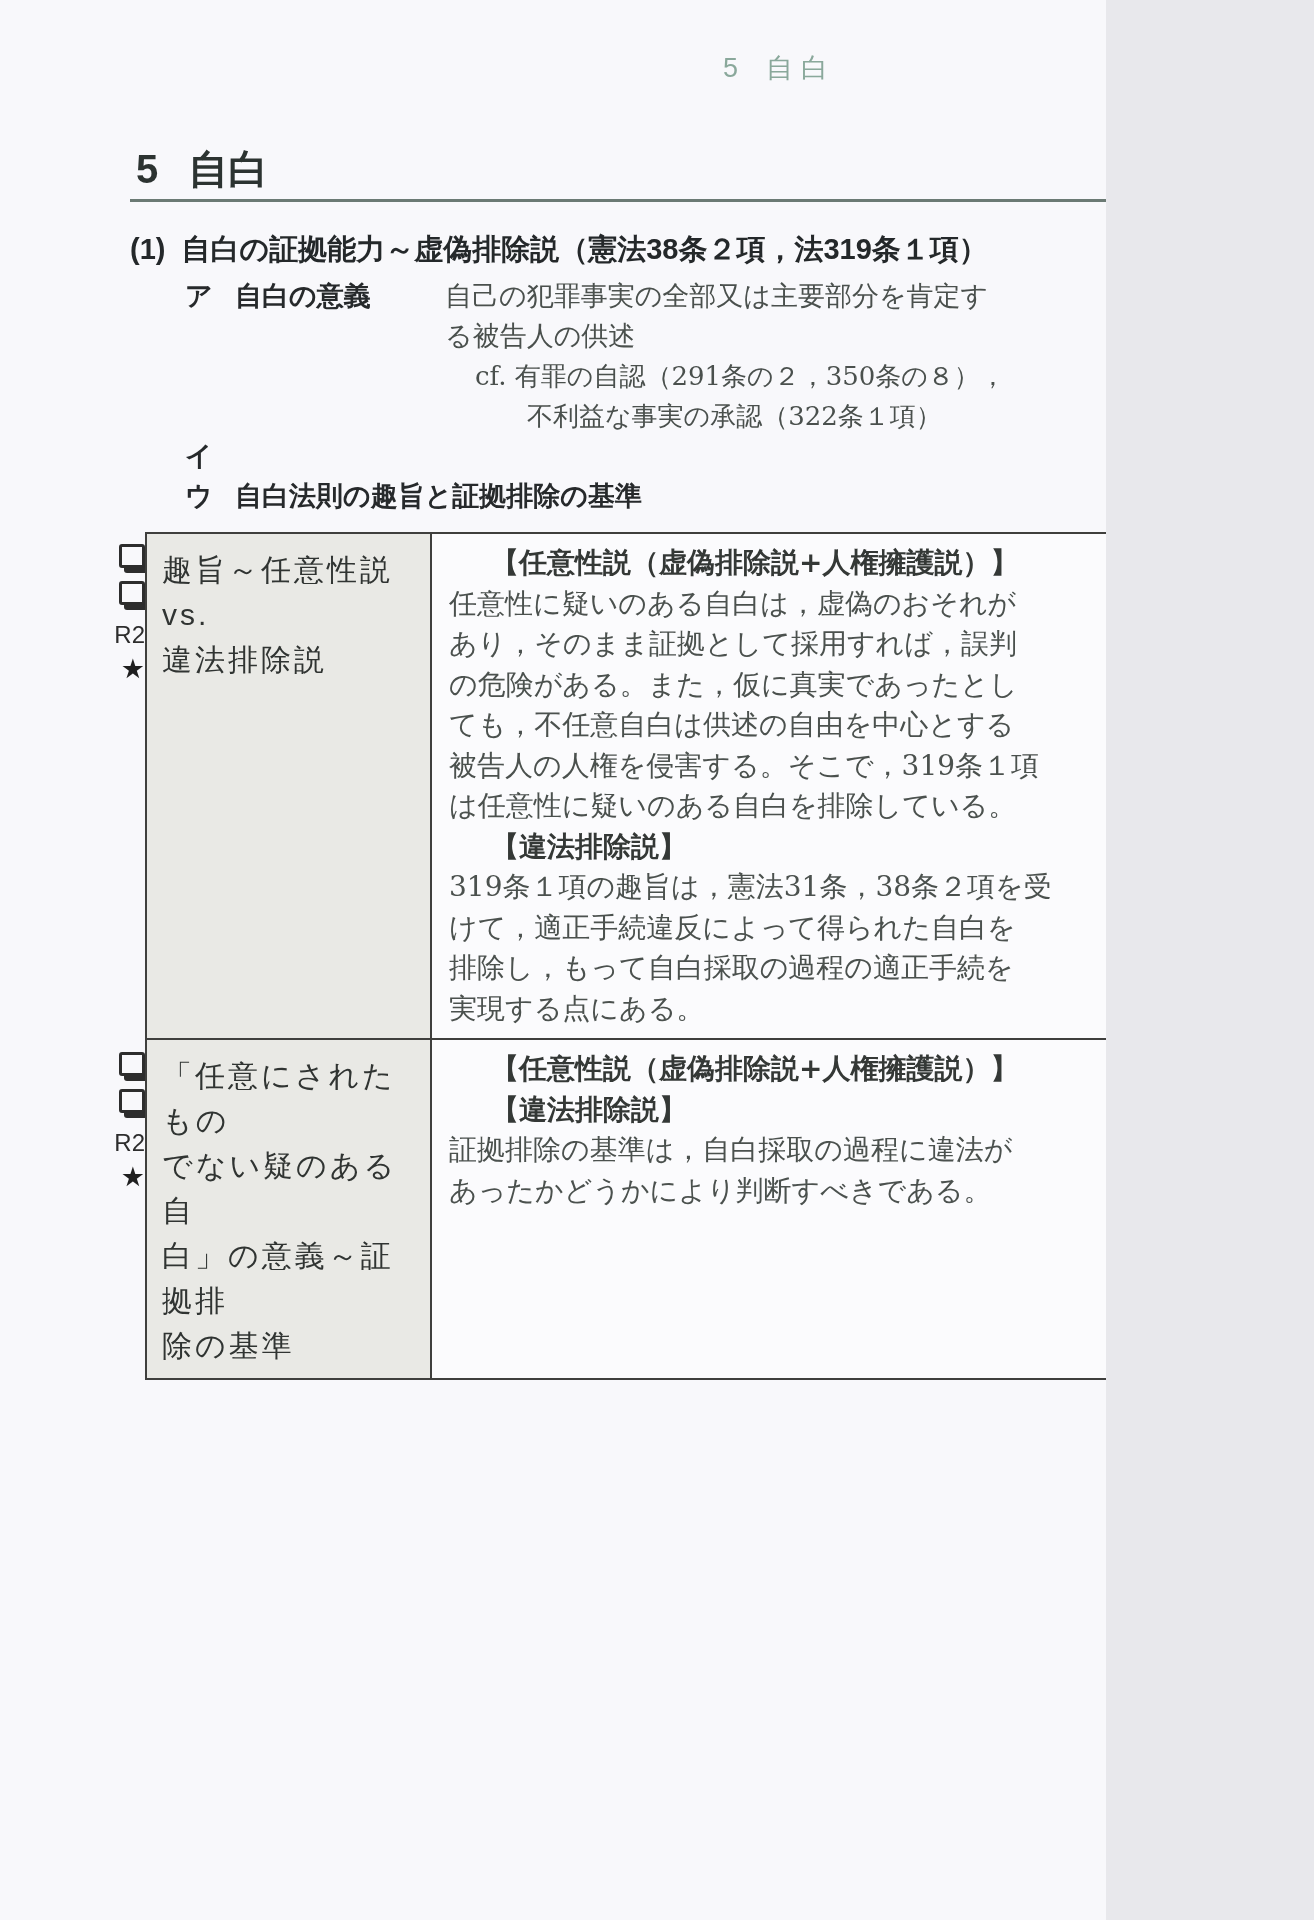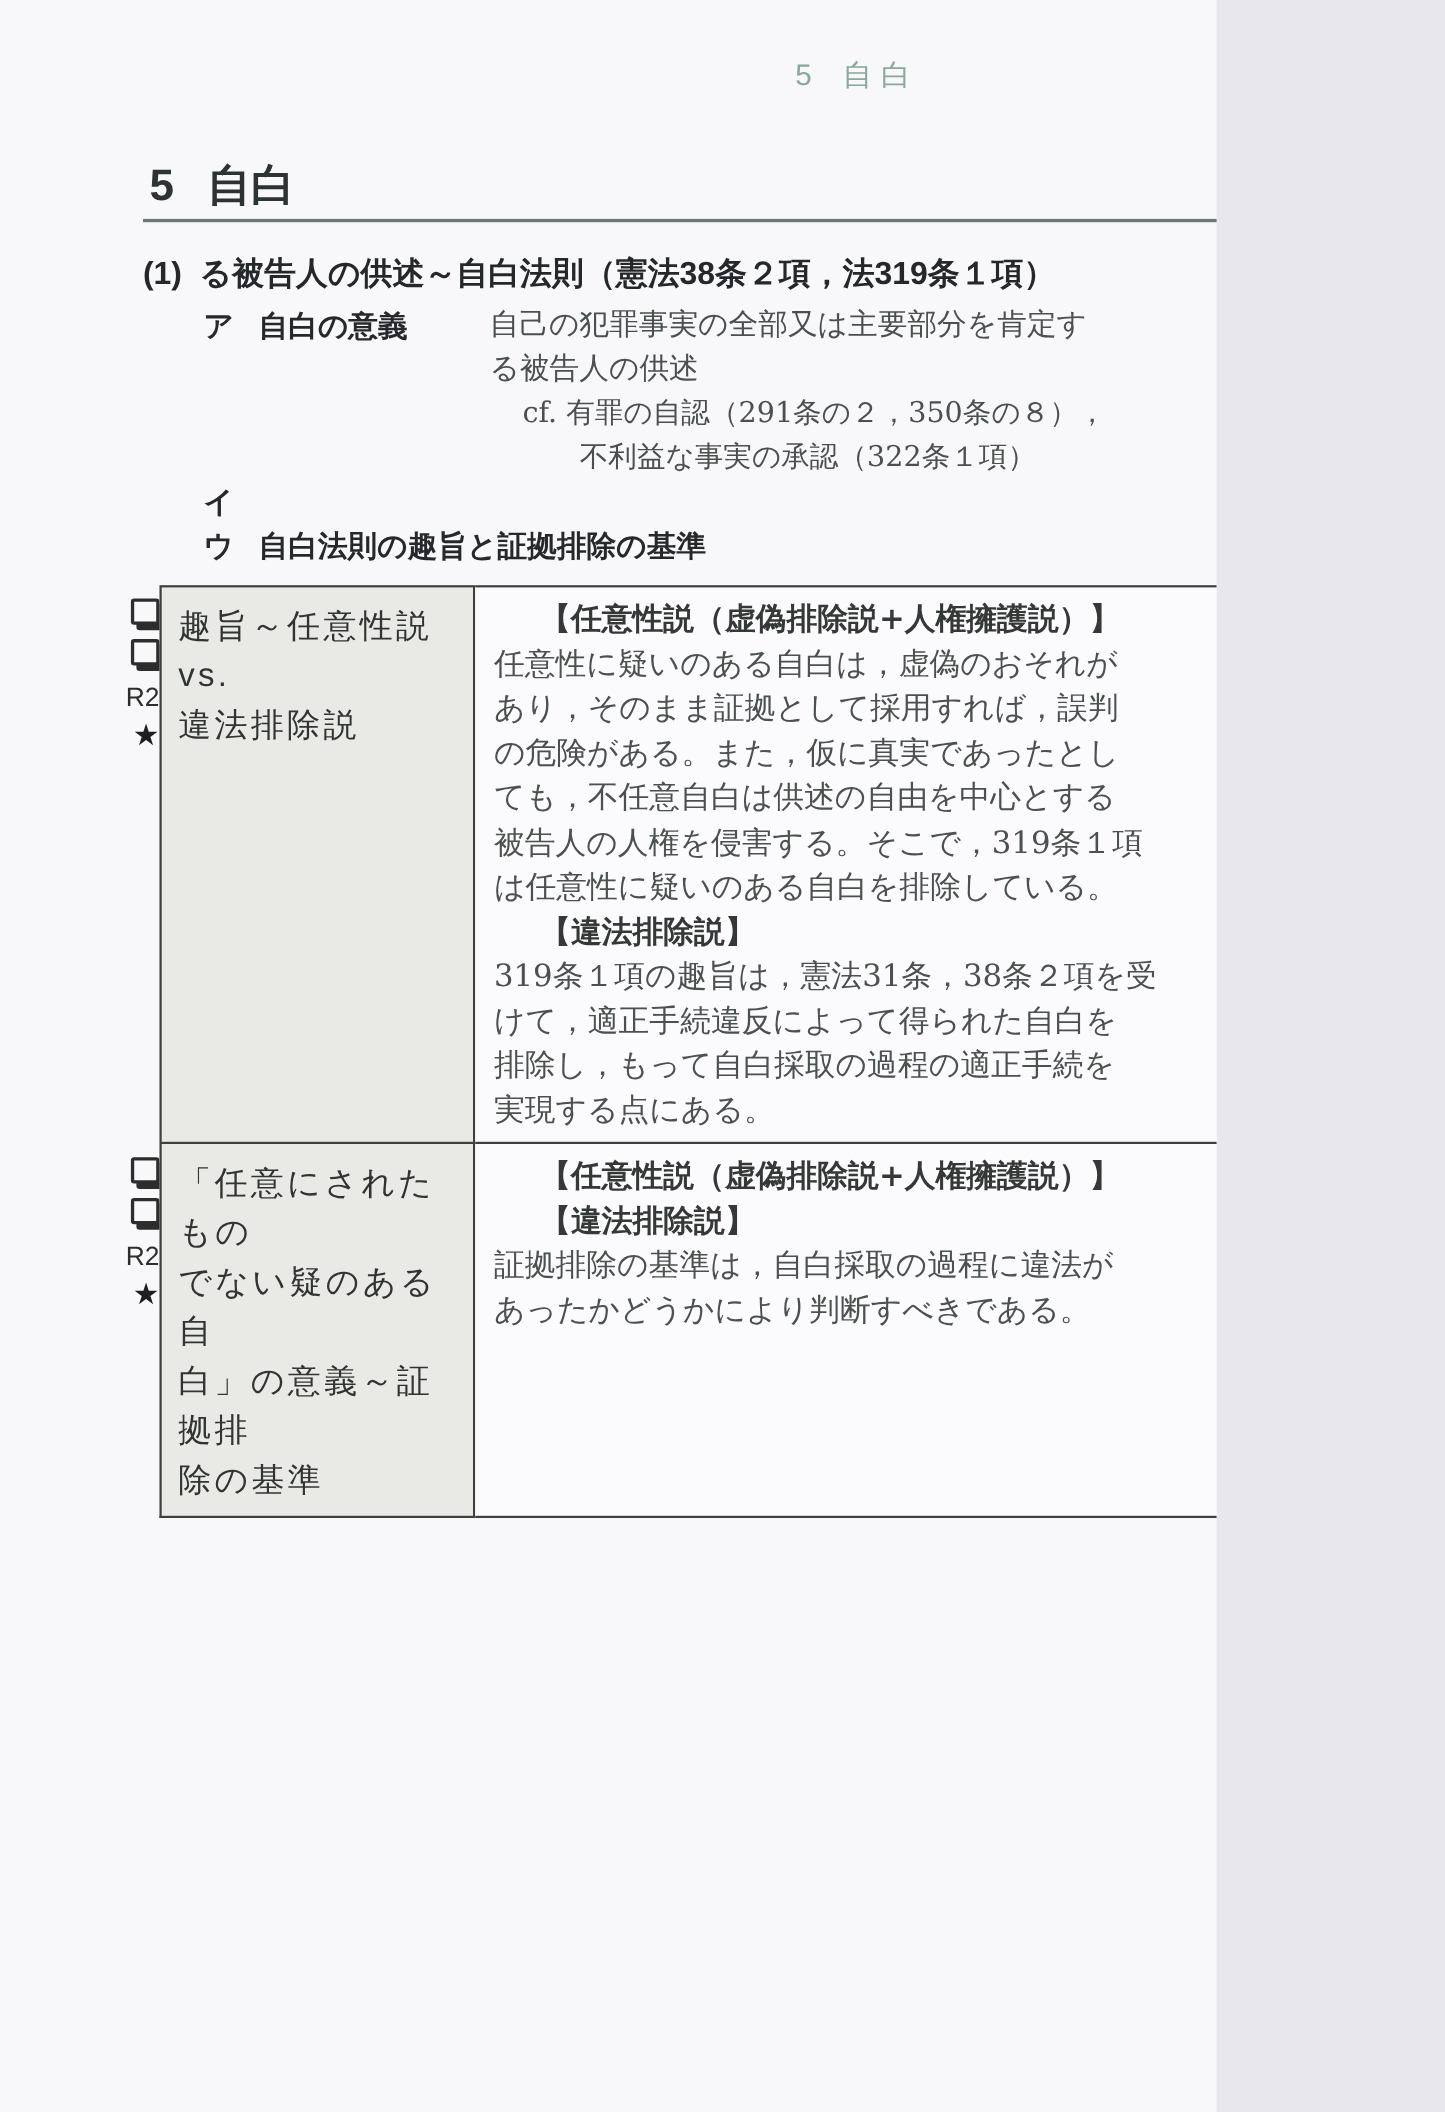--- a/index.html
+++ b/index.html
@@ -119,21 +119,21 @@
 
   <div class="content">
 
     <div class="chapter-head">
       <span class="ch-no">5</span><span class="ch-title">自白</span>
     </div>
     <div class="rule"></div>
 
     <div class="sec-head">
       <span class="sec-no">(1)</span>
-      <span class="sec-text">る被告人の供述～自白法則（憲法38条２項，法319条１項）</span>
+      <span class="sec-text">自白の証拠能力～虚偽排除説（憲法38条２項，法319条１項）</span>
     </div>
 
     <div class="def-row first">
       <span class="def-label">ア</span>
       <span class="def-title">自白の意義</span>
       <div class="def-desc">自己の犯罪事実の全部又は主要部分を肯定す
 る被告人の供述</div>
     </div>
     <div class="def-note">cf. 有罪の自認（291条の２，350条の８），
 　　不利益な事実の承認（322条１項）</div>

